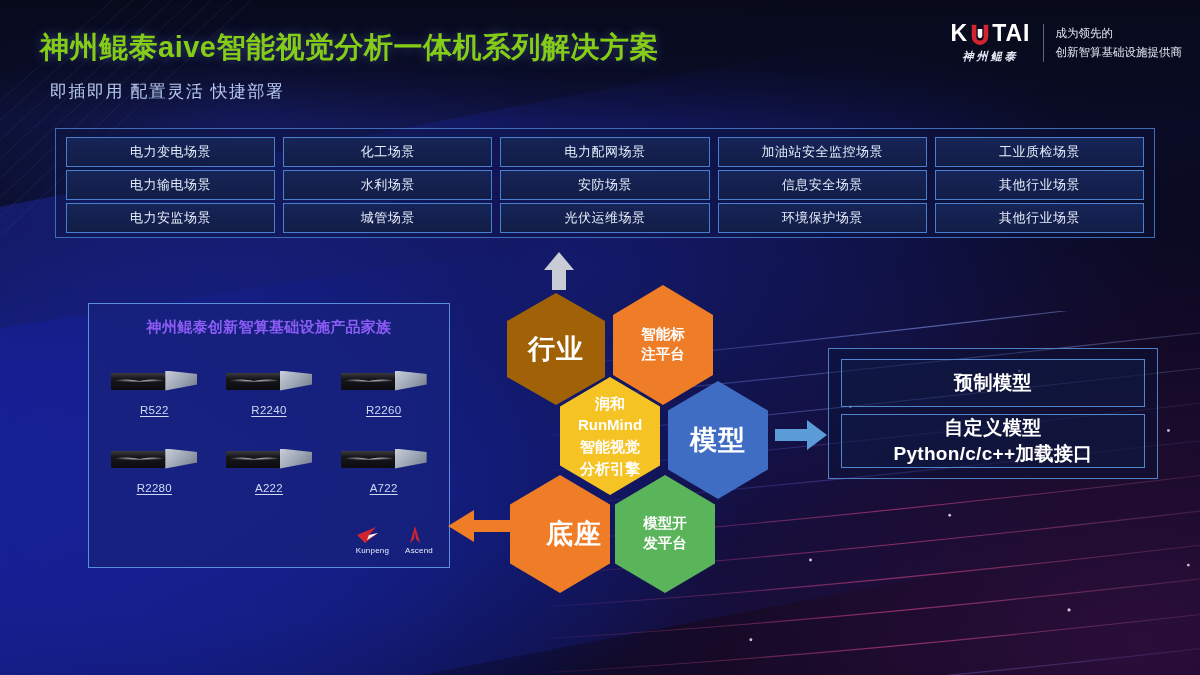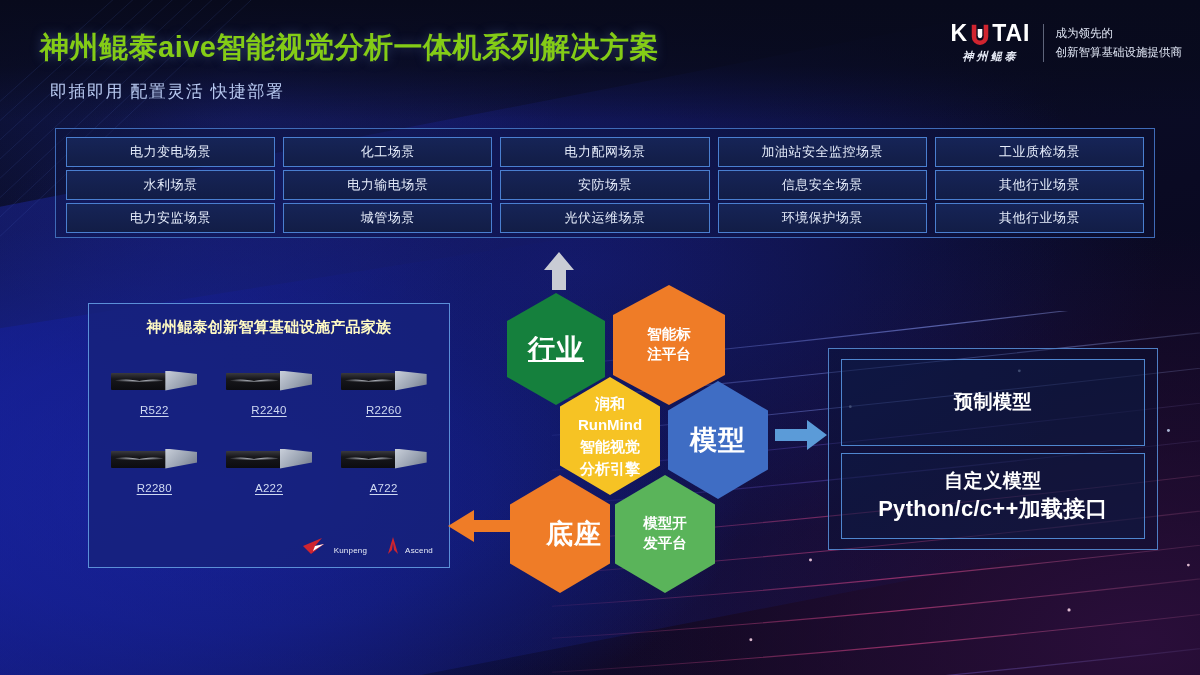--- a/index.html
+++ b/index.html
@@ -76,21 +76,21 @@
     display:flex; align-items:center; justify-content:center;
     font-size:13px; color:#e6edfb; letter-spacing:.5px;
   }
 
   
   #product-panel {
     position:absolute; left:88px; top:303px; width:362px; height:265px;
     border:1px solid #5b8fd8; background:rgba(23,34,124,.80); z-index:4;
   }
   #product-title {
-    text-align:center; margin-top:14px; font-size:15px; font-weight:bold; color:#fef9c3;
+    text-align:center; margin-top:14px; font-size:15px; font-weight:bold; color:#8b5cf6;
     letter-spacing:.3px;
   }
   #product-grid {
     margin-top:16px; display:grid; grid-template-columns:repeat(3,1fr); grid-auto-rows:78px;
     padding:0 8px;
   }
   .prod-cell { display:flex; flex-direction:column; align-items:center; justify-content:center; }
   .server { width:86px; height:26px; position:relative; }
   .server .front {
     position:absolute; left:0; top:4px; width:56px; height:17px;
@@ -106,60 +106,60 @@
   .server .side {
     position:absolute; left:54px; top:2px; width:32px; height:20px;
     background:linear-gradient(135deg,#c9cfda 0%,#9aa3b2 55%,#6f7787 100%);
     clip-path:polygon(0 0,100% 18%,100% 70%,0 100%);
   }
   .prod-label {
     margin-top:9px; font-size:11.5px; color:#cfd9f2; text-decoration:underline;
     text-underline-offset:2px; letter-spacing:.3px;
   }
   #chip-logos { position:absolute; right:16px; bottom:12px; display:flex; gap:16px; align-items:flex-end; }
-  .chip { display:flex; flex-direction:row; align-items:flex-end; gap:2px; }
+  .chip { display:flex; flex-direction:column; align-items:flex-start; gap:2px; }
   .chip-name { font-size:8px; color:#e8ecf7; letter-spacing:.2px; }
 
   
   #hex-cluster { position:absolute; left:505px; top:285px; width:310px; height:295px; z-index:4; }
   .hex {
     position:absolute; display:flex; align-items:center; justify-content:center; text-align:center;
     clip-path:polygon(50% 0%,100% 25%,100% 75%,50% 100%,0% 75%,0% 25%);
     color:#fff;
   }
   .hex-big { font-size:27px; font-weight:bold; letter-spacing:1px; }
   .hex-med { font-size:14.5px; font-weight:bold; line-height:1.35; }
   .hex-core { font-size:15px; font-weight:bold; line-height:1.45; }
 
-  #hex-industry { left:2px;   top:8px;   width:98px;  height:112px; background:#15803d;text-decoration:underline; }
-  #hex-label    { left:108px; top:0px;   width:112px; height:120px; background:#ef7c27; }
+  #hex-industry { left:2px;   top:8px;   width:98px;  height:112px; background:#a16207; }
+  #hex-label    { left:108px; top:0px;   width:100px; height:120px; background:#ef7c27; }
   #hex-core     { left:55px;  top:92px;  width:100px; height:118px; background:#f6c324; }
   #hex-model    { left:163px; top:96px;  width:100px; height:118px; background:#3f6dc4; }
   #hex-base     { left:5px;   top:190px; width:100px; height:118px; background:#ef7c27;padding-left:28px; }
   #hex-dev      { left:110px; top:190px; width:100px; height:118px; background:#5ab45a; }
 
   
   .arrow { position:absolute; z-index:5; }
   #arrow-up   { left:538px; top:250px; width:42px; height:42px; }
   #arrow-right{ left:775px; top:418px; width:52px; height:34px; }
   #arrow-left { left:448px; top:508px; width:62px; height:36px; }
 
   
   #model-panel {
-    position:absolute; left:828px; top:348px; width:330px; height:202px;
+    position:absolute; left:828px; top:348px; width:330px; height:131px;
     border:1px solid #4f7fc4; background:rgba(10,18,54,.42); z-index:4; padding:10px 12px;
     display:flex; flex-direction:column; gap:7px;
   }
   .model-box {
     flex:1; border:1px solid #4f86cf; background:rgba(16,28,72,.45);
     display:flex; flex-direction:column; align-items:center; justify-content:center;
     color:#ffffff; font-weight:bold;
   }
   .model-line1 { font-size:19px; letter-spacing:.5px; }
-  .model-line2 { font-size:22px; letter-spacing:.3px; }
+  .model-line2 { font-size:19px; letter-spacing:.3px; }
 </style>
 </head>
 <body>
 
 <div id="bg">
   <div class="bg-base"></div>
   <div class="bg-glow-tl"></div>
   <div class="bg-diag"></div>
   <div class="bg-diag2"></div>
   <div class="bg-dark-top"></div>
@@ -258,22 +258,22 @@
   </div>
 </div>
 
 <div id="scenario-panel">
   <div id="scenario-grid">
       <div class="scn-cell">电力变电场景</div>
       <div class="scn-cell">化工场景</div>
       <div class="scn-cell">电力配网场景</div>
       <div class="scn-cell">加油站安全监控场景</div>
       <div class="scn-cell">工业质检场景</div>
+      <div class="scn-cell">电力输电场景</div>
       <div class="scn-cell">水利场景</div>
-      <div class="scn-cell">电力输电场景</div>
       <div class="scn-cell">安防场景</div>
       <div class="scn-cell">信息安全场景</div>
       <div class="scn-cell">其他行业场景</div>
       <div class="scn-cell">电力安监场景</div>
       <div class="scn-cell">城管场景</div>
       <div class="scn-cell">光伏运维场景</div>
       <div class="scn-cell">环境保护场景</div>
       <div class="scn-cell">其他行业场景</div>
     </div>
 </div>

